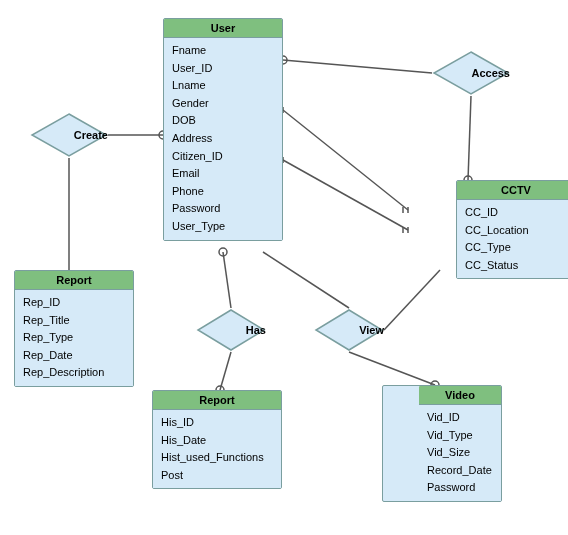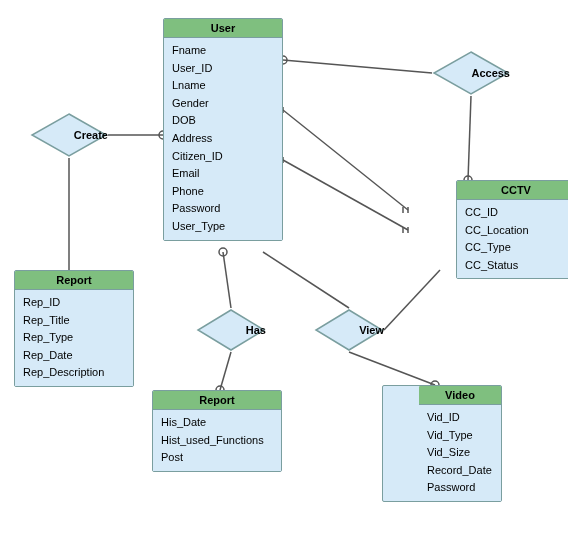--- a/index.html
+++ b/index.html
@@ -155,20 +155,21 @@
       <div>CC_ID</div>
       <div>CC_Location</div>
       <div>CC_Type</div>
       <div>CC_Status</div>
     </div>
   </div>
 
   <div class="entity" style="left:152px; top:390px; width:130px;">
     <div class="entity-header">Report</div>
     <div class="entity-body">
+      <div>His_ID</div>
       <div>His_Date</div>
       <div>Hist_used_Functions</div>
       <div>Post</div>
     </div>
   </div>
 
   <div class="entity" style="left:382px; top:385px; width:120px;padding-left:36px;">
     <div class="entity-header">Video</div>
     <div class="entity-body">
       <div>Vid_ID</div>

